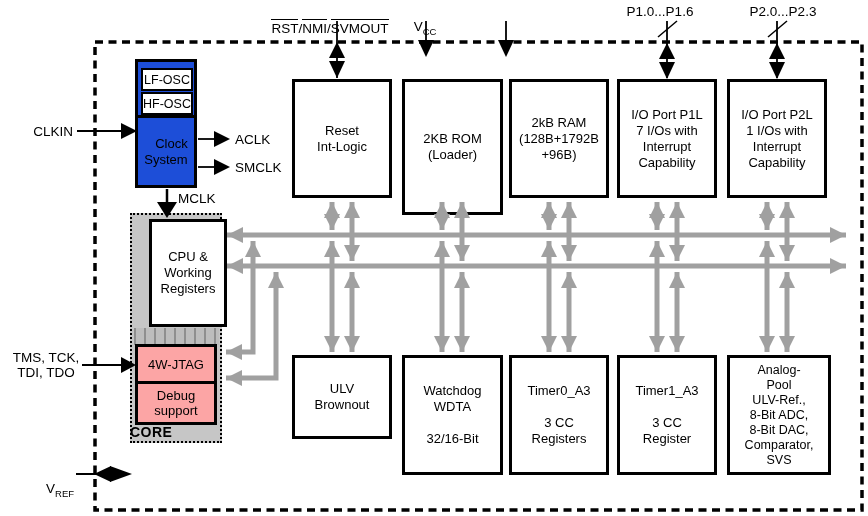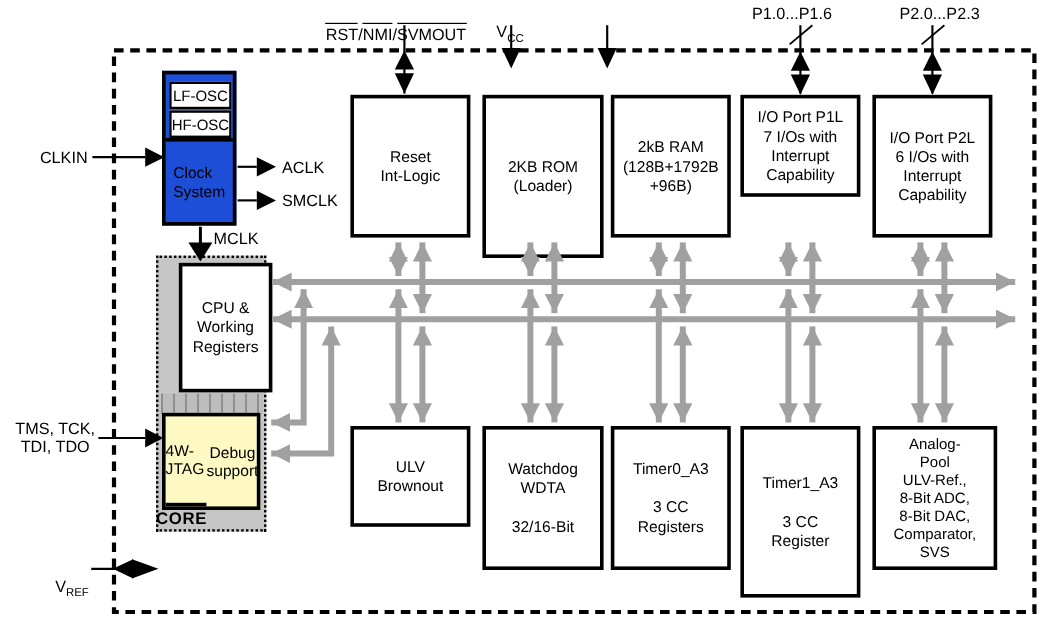--- a/index.html
+++ b/index.html
@@ -24,43 +24,43 @@
   #core-container{
     position:absolute; left:130px; top:213px; width:92px; height:230px;
     background:#c6c6c6; border:2.5px dotted #000; box-sizing:border-box;
   }
   #hatch-strip{
     position:absolute; left:134px; top:328px; width:85px; height:17px;
     background:repeating-linear-gradient(90deg,#8f8f8f 0 2px,#bdbdbd 2px 10px);
   }
   #jtag-debug{
     position:absolute; left:135px; top:344px; width:82px; height:81px;
-    background:#fef9c3; border:3px solid #000; box-sizing:border-box;
-    display:flex; flex-direction:row;justify-content:space-between;
+    background:#fca5a5; border:3px solid #000; box-sizing:border-box;
+    display:flex; flex-direction:column;justify-content:space-between;
   }
   #jtag-sec{flex:0 0 34px; border-bottom:3px solid #000; display:flex; align-items:center; justify-content:center; font-size:13px;}
   #debug-sec{flex:1; display:flex; align-items:center; justify-content:center; text-align:center; white-space:pre-line; font-size:13px; line-height:15px;}
   #core-label{
     position:absolute; left:130px; top:424px; width:92px; text-align:left;
     font-size:14px; font-weight:bold; letter-spacing:0.5px;
   }
   #clock-box{
     position:absolute; left:135px; top:59px; width:62px; height:129px;
     background:#1d4ed8; border:3px solid #000; box-sizing:border-box;
   }
   .osc{
     position:absolute; left:3px; width:48px; height:19px;
     border:2px solid #000; display:flex; align-items:center; justify-content:center;
     font-size:12.5px; background:#fff;
   }
   #clock-divider{position:absolute; left:0; top:53px; width:100%; height:3px; background:#000;}
   #clock-sys-label{
     position:absolute; left:0; top:58px; width:100%; height:64px;
     display:flex; align-items:center; justify-content:center;
-    text-align:left; white-space:pre-line; font-size:13px; line-height:16px;
+    text-align:right; white-space:pre-line; font-size:13px; line-height:16px;
   }
   svg{position:absolute; left:0; top:0; pointer-events:none;}
 </style>
 </head>
 <body>
 
 <div id="stage">
 
   <div class="lbl center" style="left:240px; top:4px; width:180px;">
     <span class="ol">RST</span><span>/</span><span class="ol">NMI</span><span>/</span><span class="ol">SVMOUT</span>
@@ -101,40 +101,40 @@
   </div>
   <div id="core-label">CORE</div>
 
   <div class="blk" style="left:292px; top:79px; width:100px; height:119px;">Reset
 Int-Logic</div>
   <div class="blk" style="left:402px; top:79px; width:101px; height:136px;">2KB ROM
 (Loader)</div>
   <div class="blk" style="left:509px; top:79px; width:100px; height:119px;">2kB RAM
 (128B+1792B
 +96B)</div>
-  <div class="blk" style="left:617px; top:79px; width:100px; height:85px;">I/O Port P1L
+  <div class="blk" style="left:617px; top:79px; width:100px; height:119px;">I/O Port P1L
 7 I/Os with
 Interrupt
 Capability</div>
   <div class="blk" style="left:727px; top:79px; width:100px; height:119px;">I/O Port P2L
-6 I/Os with
+1 I/Os with
 Interrupt
 Capability</div>
 
   <div class="blk" style="left:292px; top:355px; width:100px; height:84px;">ULV
 Brownout</div>
   <div class="blk" style="left:402px; top:355px; width:101px; height:120px;">Watchdog
 WDTA
 
 32/16-Bit</div>
   <div class="blk" style="left:509px; top:355px; width:100px; height:120px;">Timer0_A3
 
 3 CC
 Registers</div>
-  <div class="blk" style="left:617px; top:355px; width:100px; height:143px;">Timer1_A3
+  <div class="blk" style="left:617px; top:355px; width:100px; height:120px;">Timer1_A3
 
 3 CC
 Register</div>
   <div class="blk small" style="left:727px; top:355px; width:104px; height:120px;">Analog-
 Pool
 ULV-Ref.,
 8-Bit ADC,
 8-Bit DAC,
 Comparator,
 SVS</div>

